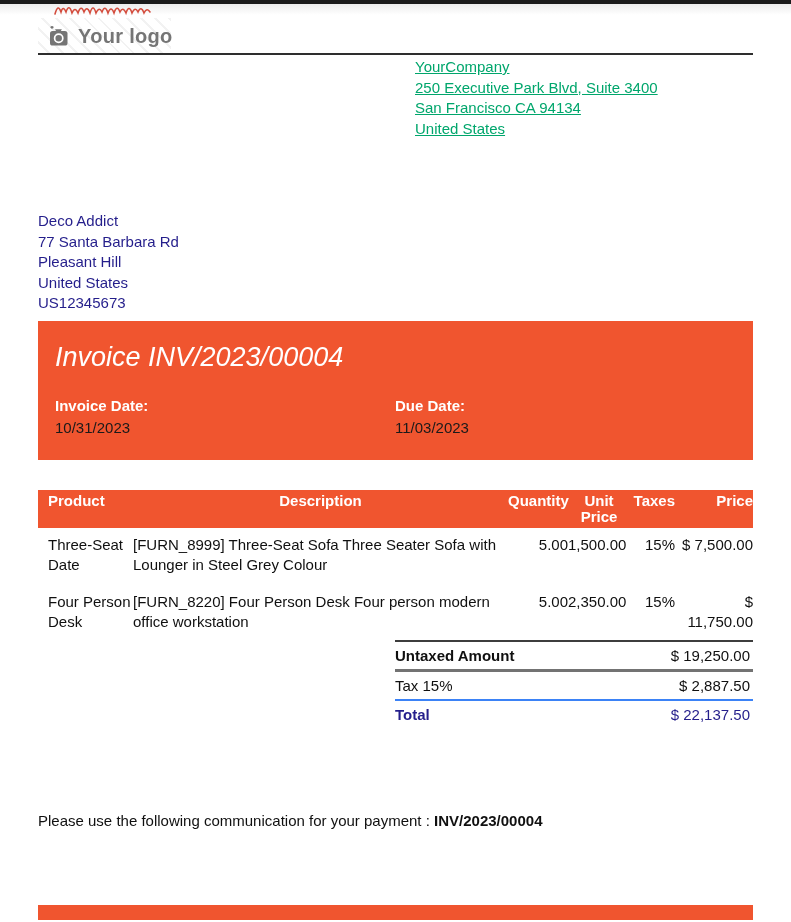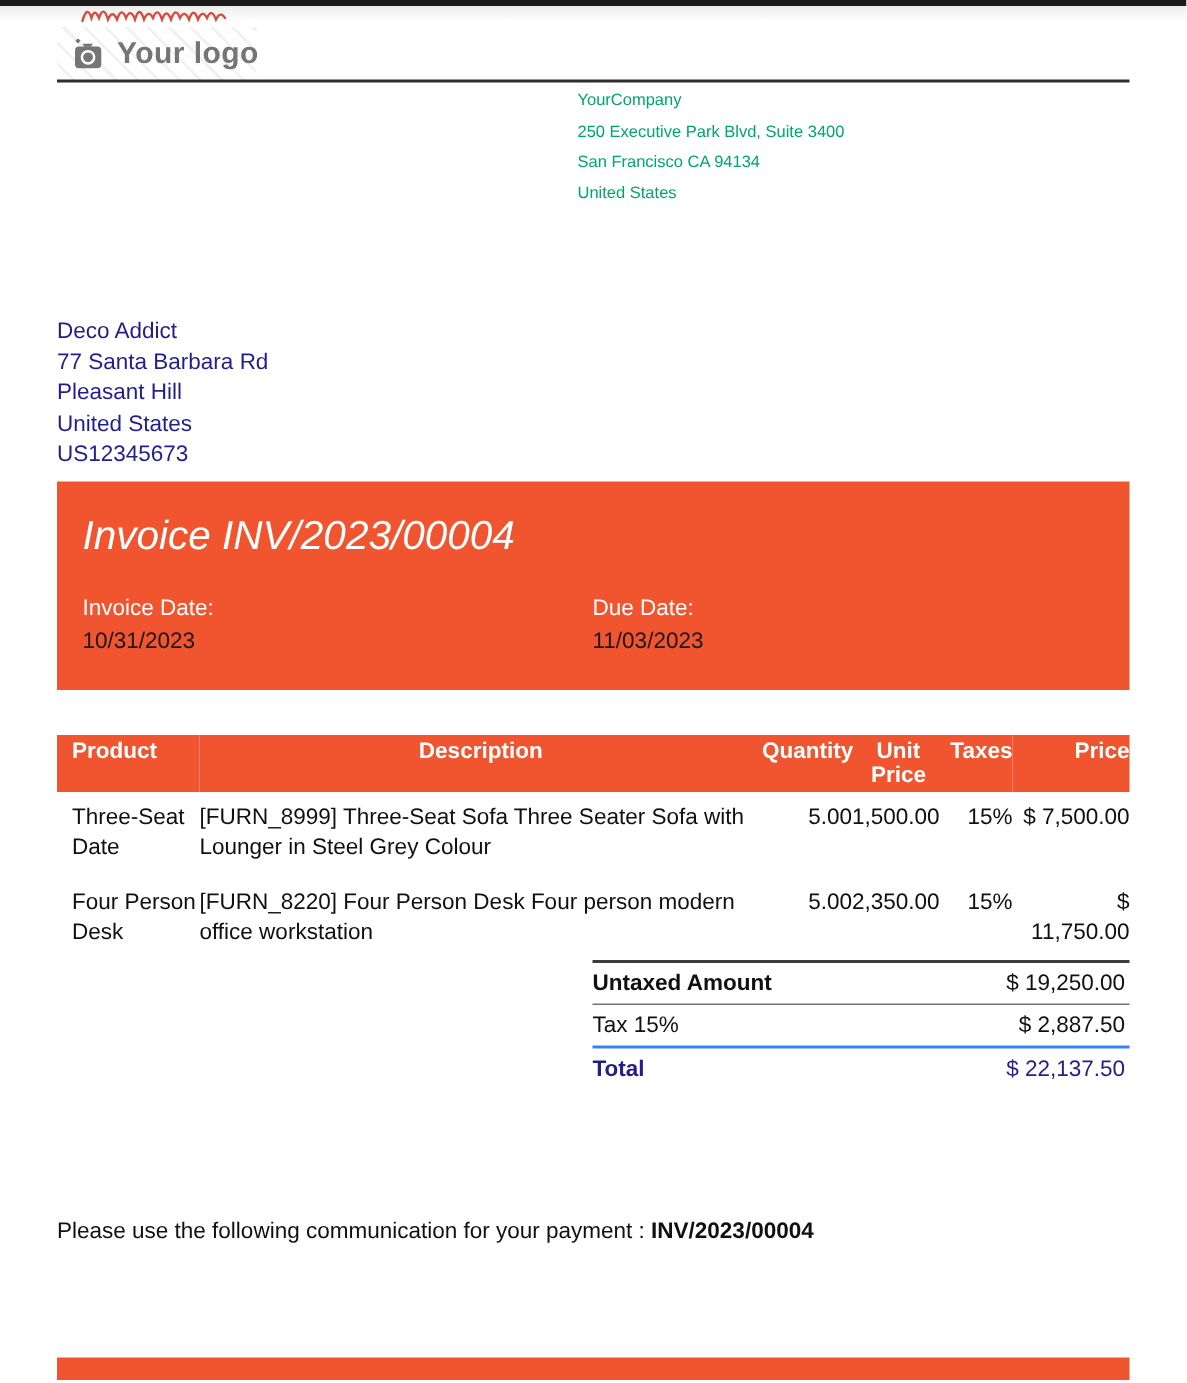--- a/index.html
+++ b/index.html
@@ -12,49 +12,49 @@
   .topbar { position:absolute; left:0; top:0; width:791px; height:4px; background:#1b1b1b; }
   .topbar-fade { position:absolute; left:0; top:4px; width:791px; height:11px;
     background:linear-gradient(#ededed,#ffffff); }
   .scribble { position:absolute; left:53px; top:1px; }
   .logo-hatch { position:absolute; left:38px; top:18px; width:133px; height:37px;
     background:repeating-linear-gradient(45deg,#ffffff 0 8px,#f2f2f2 8px 10px); }
   .logo-row { position:absolute; left:47px; top:25px; display:flex; align-items:center; gap:8px;
     color:#757575; font-weight:bold; font-size:20px; letter-spacing:0.3px; }
   .logo-underline { position:absolute; left:38px; top:53px; width:715px; height:2px; background:#2e2e2e; }
 
-  .company-address { position:absolute; left:385px; top:57px; color:var(--green);
-    font-size:11px; line-height:20.5px; }
+  .company-address { position:absolute; left:415px; top:57px; color:var(--green);
+    font-size:15px; line-height:20.5px;text-decoration:underline; }
   .customer-address { position:absolute; left:38px; top:211px; color:var(--indigo);
     font-size:15px; line-height:20.5px; }
 
   .banner { position:absolute; left:38px; top:321px; width:715px; height:139px; background:var(--orange); }
   .banner-title { position:absolute; left:17px; top:21px; color:#ffffff; font-size:27px; font-weight:400;font-style:italic; }
   .date-block { position:absolute; top:76px; font-size:15px; }
   .date-block.left { left:17px; } .date-block.right { left:357px; }
-  .date-label { color:#ffffff; font-weight:normal; }
+  .date-label { color:#ffffff; font-weight:bold; }
   .date-value { color:#1a1a1a; margin-top:5px; }
 
   table.items { position:absolute; left:38px; top:490px; width:715px; border-collapse:collapse;
     font-size:15px; table-layout:fixed; }
   table.items th { background:var(--orange); color:#ffffff; font-weight:bold;
     padding:3px 0; line-height:16px; vertical-align:top; }
   table.items td { vertical-align:top; padding:7px 0 10px 0; line-height:20px; }
   td.desc, th.desc-h { text-align:left; padding-right:8px; }
   th.desc-h { text-align:center; }
   .num { text-align:right; }
   th.unit-h { text-align:center; padding-left:6px; padding-right:6px; }
   td.unit { text-align:left; padding-right:2px; }
   .tax { text-align:right; padding-right:8px; }
   .price { text-align:right; padding-right:3px; }
 
   .totals { position:absolute; left:395px; top:640px; width:358px; font-size:15px; }
   .totals-row { display:flex; justify-content:space-between; padding:5px 3px 5px 0; line-height:17px; }
   .totals-row.untaxed { border-top:2px solid #3d3d3d; }
-  .totals-row.tax-line { border-top:1px solid #737373; }
+  .totals-row.tax-line { border-top:3px solid #737373; }
   .totals-row.grand { border-top:2px solid #3b82f6; color:var(--indigo); }
   .totals-row .lbl-bold { font-weight:bold; }
 
   .payment-note { position:absolute; left:38px; top:812px; font-size:15px; color:#101010; }
   .payment-note b { font-weight:bold; }
 
   .bottom-bar { position:absolute; left:38px; top:905px; width:715px; height:15px; background:var(--orange); }
 </style>
 </head>
 <body style="--orange: #F0552F; --green: #00A66C; --indigo: #241E8B;">

